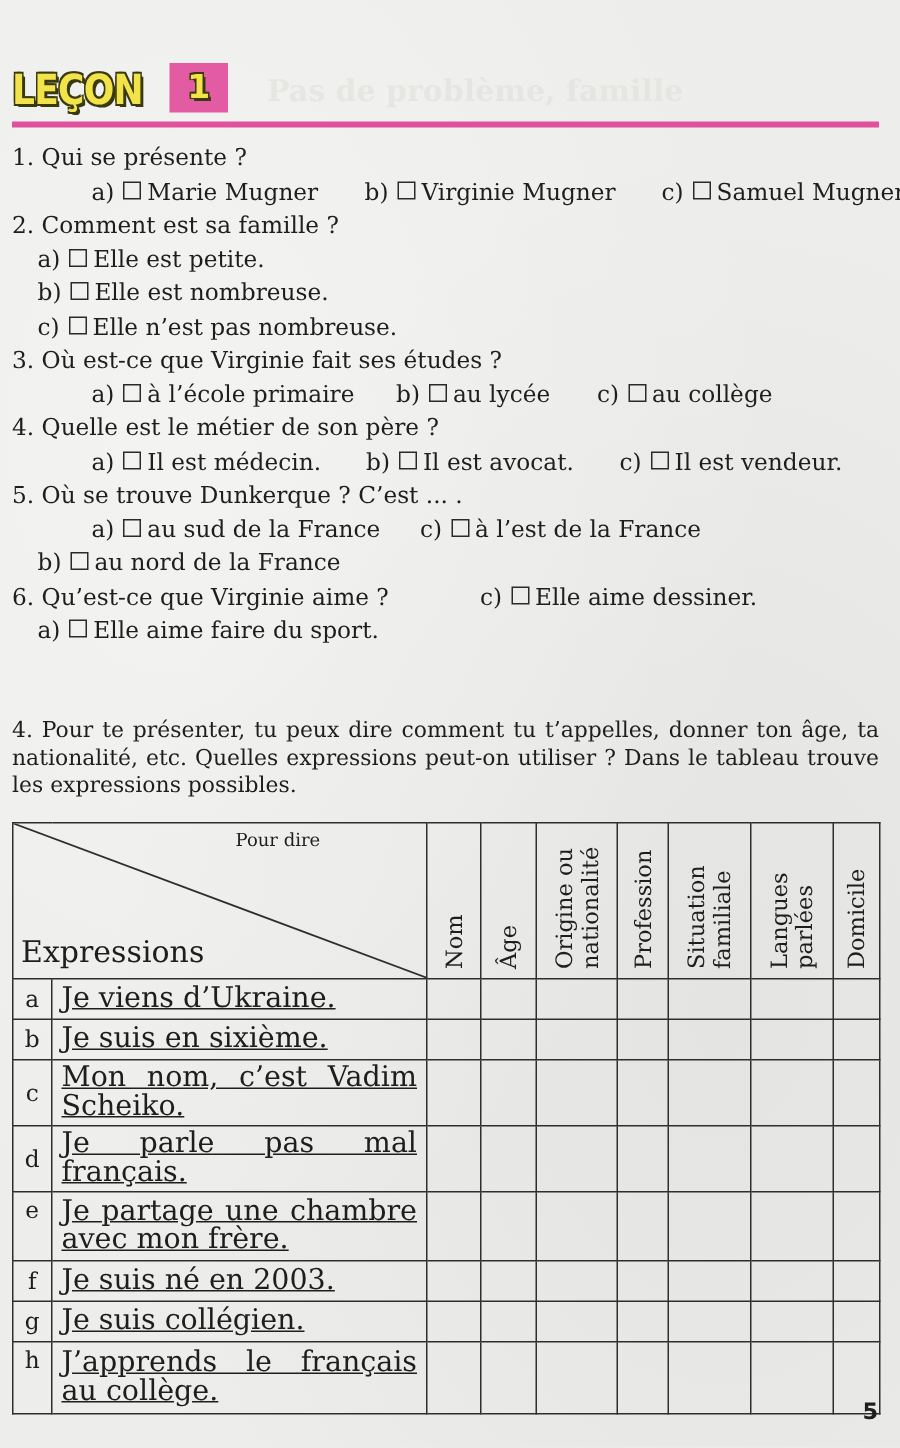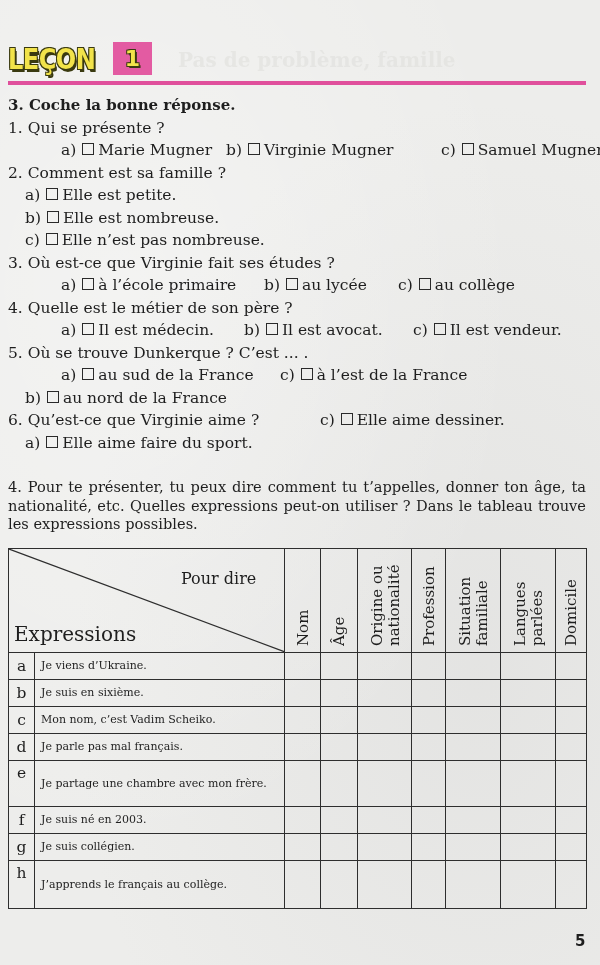--- a/index.html
+++ b/index.html
@@ -57,54 +57,53 @@
   }
 
   table.grid {
     position: absolute; left: 8px; top: 548px;
     border-collapse: collapse; table-layout: fixed;
     width: 578px;
   }
   table.grid td, table.grid th { border: 1.2px solid #2e2e2e; padding: 0; font-weight: normal; }
   .diag-cell { position: relative; height: 103px; }
   .diag-cell svg { position: absolute; left: 0; top: 0; }
-  .pour-dire { position: absolute; left: 148px; top: 20px; font-size: 16px; margin-left: 24px; }
+  .pour-dire { position: absolute; left: 148px; top: 4px; font-size: 12px; }
   .expr-lbl { position: absolute; left: 5px; bottom: 6px; font-size: 20px; }
   .vhead { height: 103px; position: relative; }
   .vhead span {
     position: absolute; left: 50%; bottom: 6px;
     transform-origin: left bottom;
     transform: rotate(-90deg) translateY(50%);
     white-space: nowrap; font-size: 15px; line-height: 16px;
   }
   .vhead span.two { line-height: 15.5px; }
   .letter { text-align: center; font-size: 15.5px; vertical-align: middle; }
-  .expr { padding: 2px 6px 3px 6px !important; font-size: 11px; line-height: 19px; text-align: justify; }
+  .expr { padding: 2px 6px 3px 6px !important; font-size: 19px; line-height: 19px; text-align: justify; text-decoration: underline; }
   .page-num {
     position: absolute; left: 575px; top: 932px;
     font-family: "DejaVu Sans", "Liberation Sans", sans-serif; font-weight: bold; font-size: 15px;
   }
 </style>
 </head>
 <body>
 
 <div class="header">
   <div class="lecon-label">LEÇON</div>
   <div class="lecon-num">1</div>
   <div class="ghost-title">Pas de problème, famille</div>
 </div>
 <div class="pink-rule"></div>
 
 <div class="block" style="top:94px;">
-  <div class="line ex-title">3. Coche la bonne réponse.</div>
 
   <div class="line">1. Qui se présente ?</div>
   <div class="line indent">
     <span class="opt" style="left:17px"><span>a)</span> <span class="box"></span><span>Marie Mugner</span></span>
-    <span class="opt" style="left:182px"><span>b)</span> <span class="box"></span><span>Virginie Mugner</span></span>
+    <span class="opt" style="left:199px"><span>b)</span> <span class="box"></span><span>Virginie Mugner</span></span>
     <span class="opt" style="left:397px"><span>c)</span> <span class="box"></span><span>Samuel Mugner</span></span>
   </div>
 
   <div class="line">2. Comment est sa famille ?</div>
   <div class="line indent"><span>a)</span> <span class="box"></span><span>Elle est petite.</span></div>
   <div class="line indent"><span>b)</span> <span class="box"></span><span>Elle est nombreuse.</span></div>
   <div class="line indent"><span>c)</span> <span class="box"></span><span>Elle n’est pas nombreuse.</span></div>
 
   <div class="line">3. Où est-ce que Virginie fait ses études ?</div>
   <div class="line">

